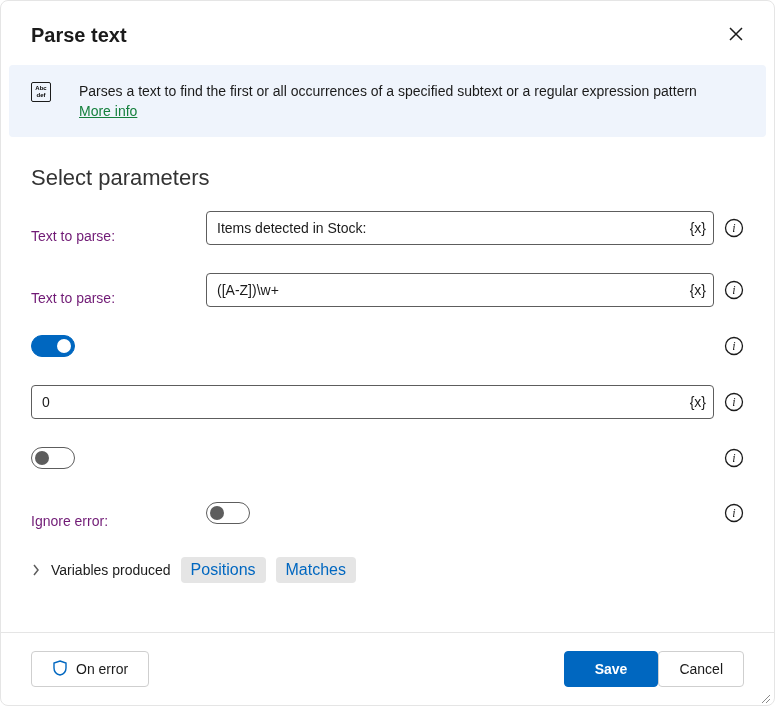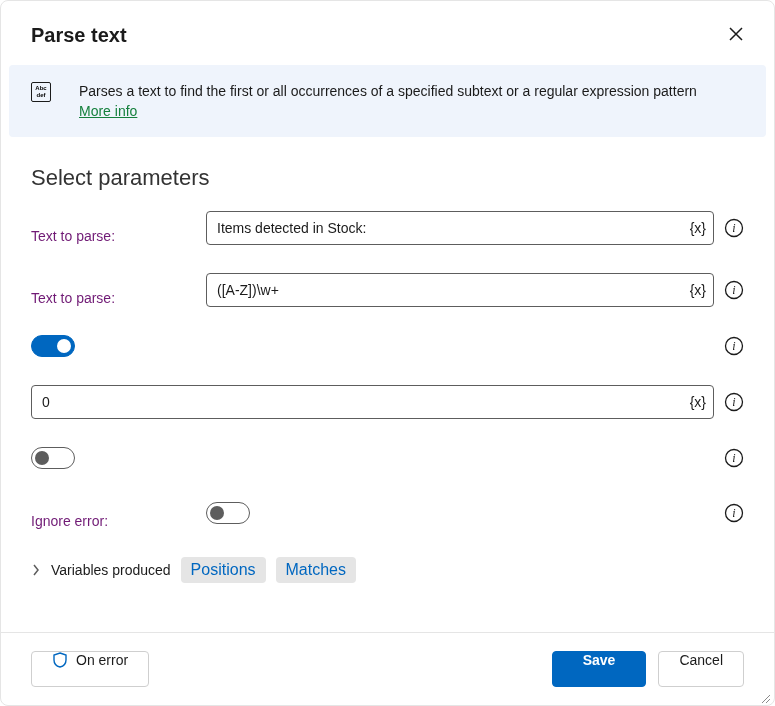--- a/index.html
+++ b/index.html
@@ -195,36 +195,37 @@
     justify-content: space-between;
   }
   .btn {
     height: 36px;
     border-radius: 4px;
     font-size: 14px;
     font-family: inherit;
     cursor: pointer;
     padding: 0 20px;
     display: inline-flex;
+    align-items: center;
     gap: 8px;
   }
   .btn.secondary {
     background: #fff;
     border: 1px solid #cfcfcf;
     color: #1b1b1b;
   }
   .btn.primary {
     background: #0067c0;
     border: 1px solid #0067c0;
     color: #fff;
     font-weight: 600;
     padding: 0 30px;
   }
   .shield-icon svg { width: 16px; height: 16px; stroke: #0067c0; fill: none; stroke-width: 1.4; }
-  .footer-right { display: flex; gap: 12px; }
+  .footer-right { display: flex; }
   .resize-grip {
     position: absolute;
     right: 3px;
     bottom: 3px;
     width: 12px;
     height: 12px;
     pointer-events: none;
   }
   .resize-grip svg { width:12px; height:12px; stroke:#8a8a8a; stroke-width:1; }
 </style>

